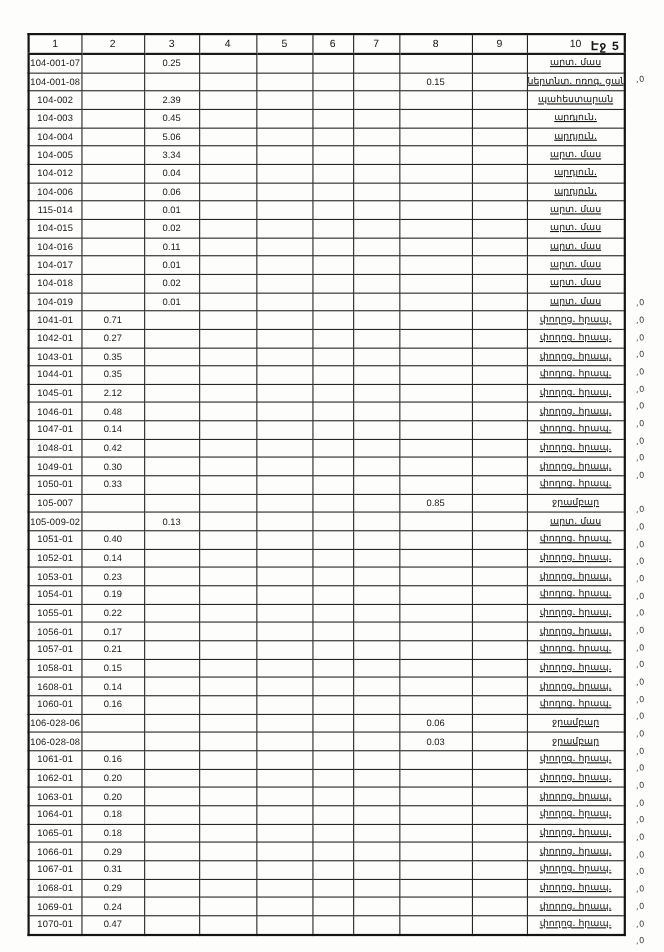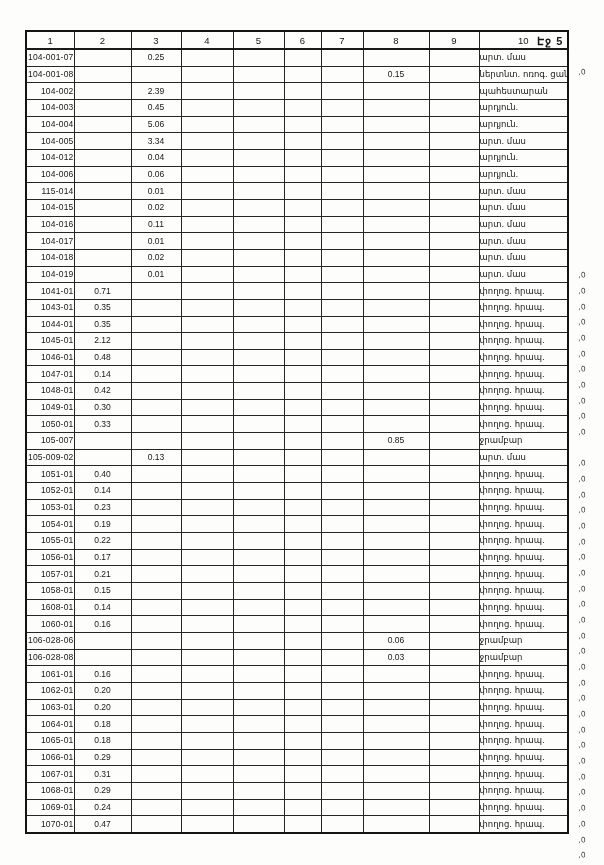--- a/index.html
+++ b/index.html
@@ -24,29 +24,29 @@
     font-family:"Liberation Sans",sans-serif; font-weight:400;
     font-size:9.5px; text-align:center; padding:0;
   }
   table.doc td {
     height:15.67px; border:1px solid #262626; padding:0;
     font-size:8.5px; line-height:9px; vertical-align:middle;
     overflow:hidden; white-space:nowrap;
   }
   td.c1 {
     font-family:"Liberation Sans",sans-serif; font-size:8px;
-    text-align:right; padding-left:3px; letter-spacing:0.2px;
+    text-align:center; padding-left:3px; letter-spacing:0.2px;
   }
   td.num { font-family:"Liberation Sans",sans-serif; text-align:center; font-size:8.5px; }
   td.c2 { padding-right:22px; }
   td.c3 { padding-right:5px; }
   td.c8 { padding-right:8px; }
   td.c10 {
     font-family:"DejaVu Sans",sans-serif; font-size:8px;
-    text-align:left; padding-left:3px;
+    text-align:center; padding-left:3px;text-decoration:underline;
   }
   .mark {
     position:absolute; left:578px; width:24px;
     font-family:"DejaVu Sans",sans-serif; font-size:7.5px; color:#3c3c3c;
     transform:rotate(-3deg); letter-spacing:0.5px;
   }
 </style>
 </head>
 <body>
 
@@ -245,20 +245,32 @@
           <td class="c5 num"></td>
           <td class="c6 num"></td>
           <td class="c7 num"></td>
           <td class="c8 num"></td>
           <td class="c9 num"></td>
           <td class="c10">արտ. մաս</td>
         </tr>
         <tr>
           <td class="c1">1041-01</td>
           <td class="c2 num">0.71</td>
+          <td class="c3 num"></td>
+          <td class="c4 num"></td>
+          <td class="c5 num"></td>
+          <td class="c6 num"></td>
+          <td class="c7 num"></td>
+          <td class="c8 num"></td>
+          <td class="c9 num"></td>
+          <td class="c10">փողոց. հրապ.</td>
+        </tr>
+        <tr>
+          <td class="c1">1042-01</td>
+          <td class="c2 num">0.27</td>
           <td class="c3 num"></td>
           <td class="c4 num"></td>
           <td class="c5 num"></td>
           <td class="c6 num"></td>
           <td class="c7 num"></td>
           <td class="c8 num"></td>
           <td class="c9 num"></td>
           <td class="c10">փողոց. հրապ.</td>
         </tr>
         <tr>

